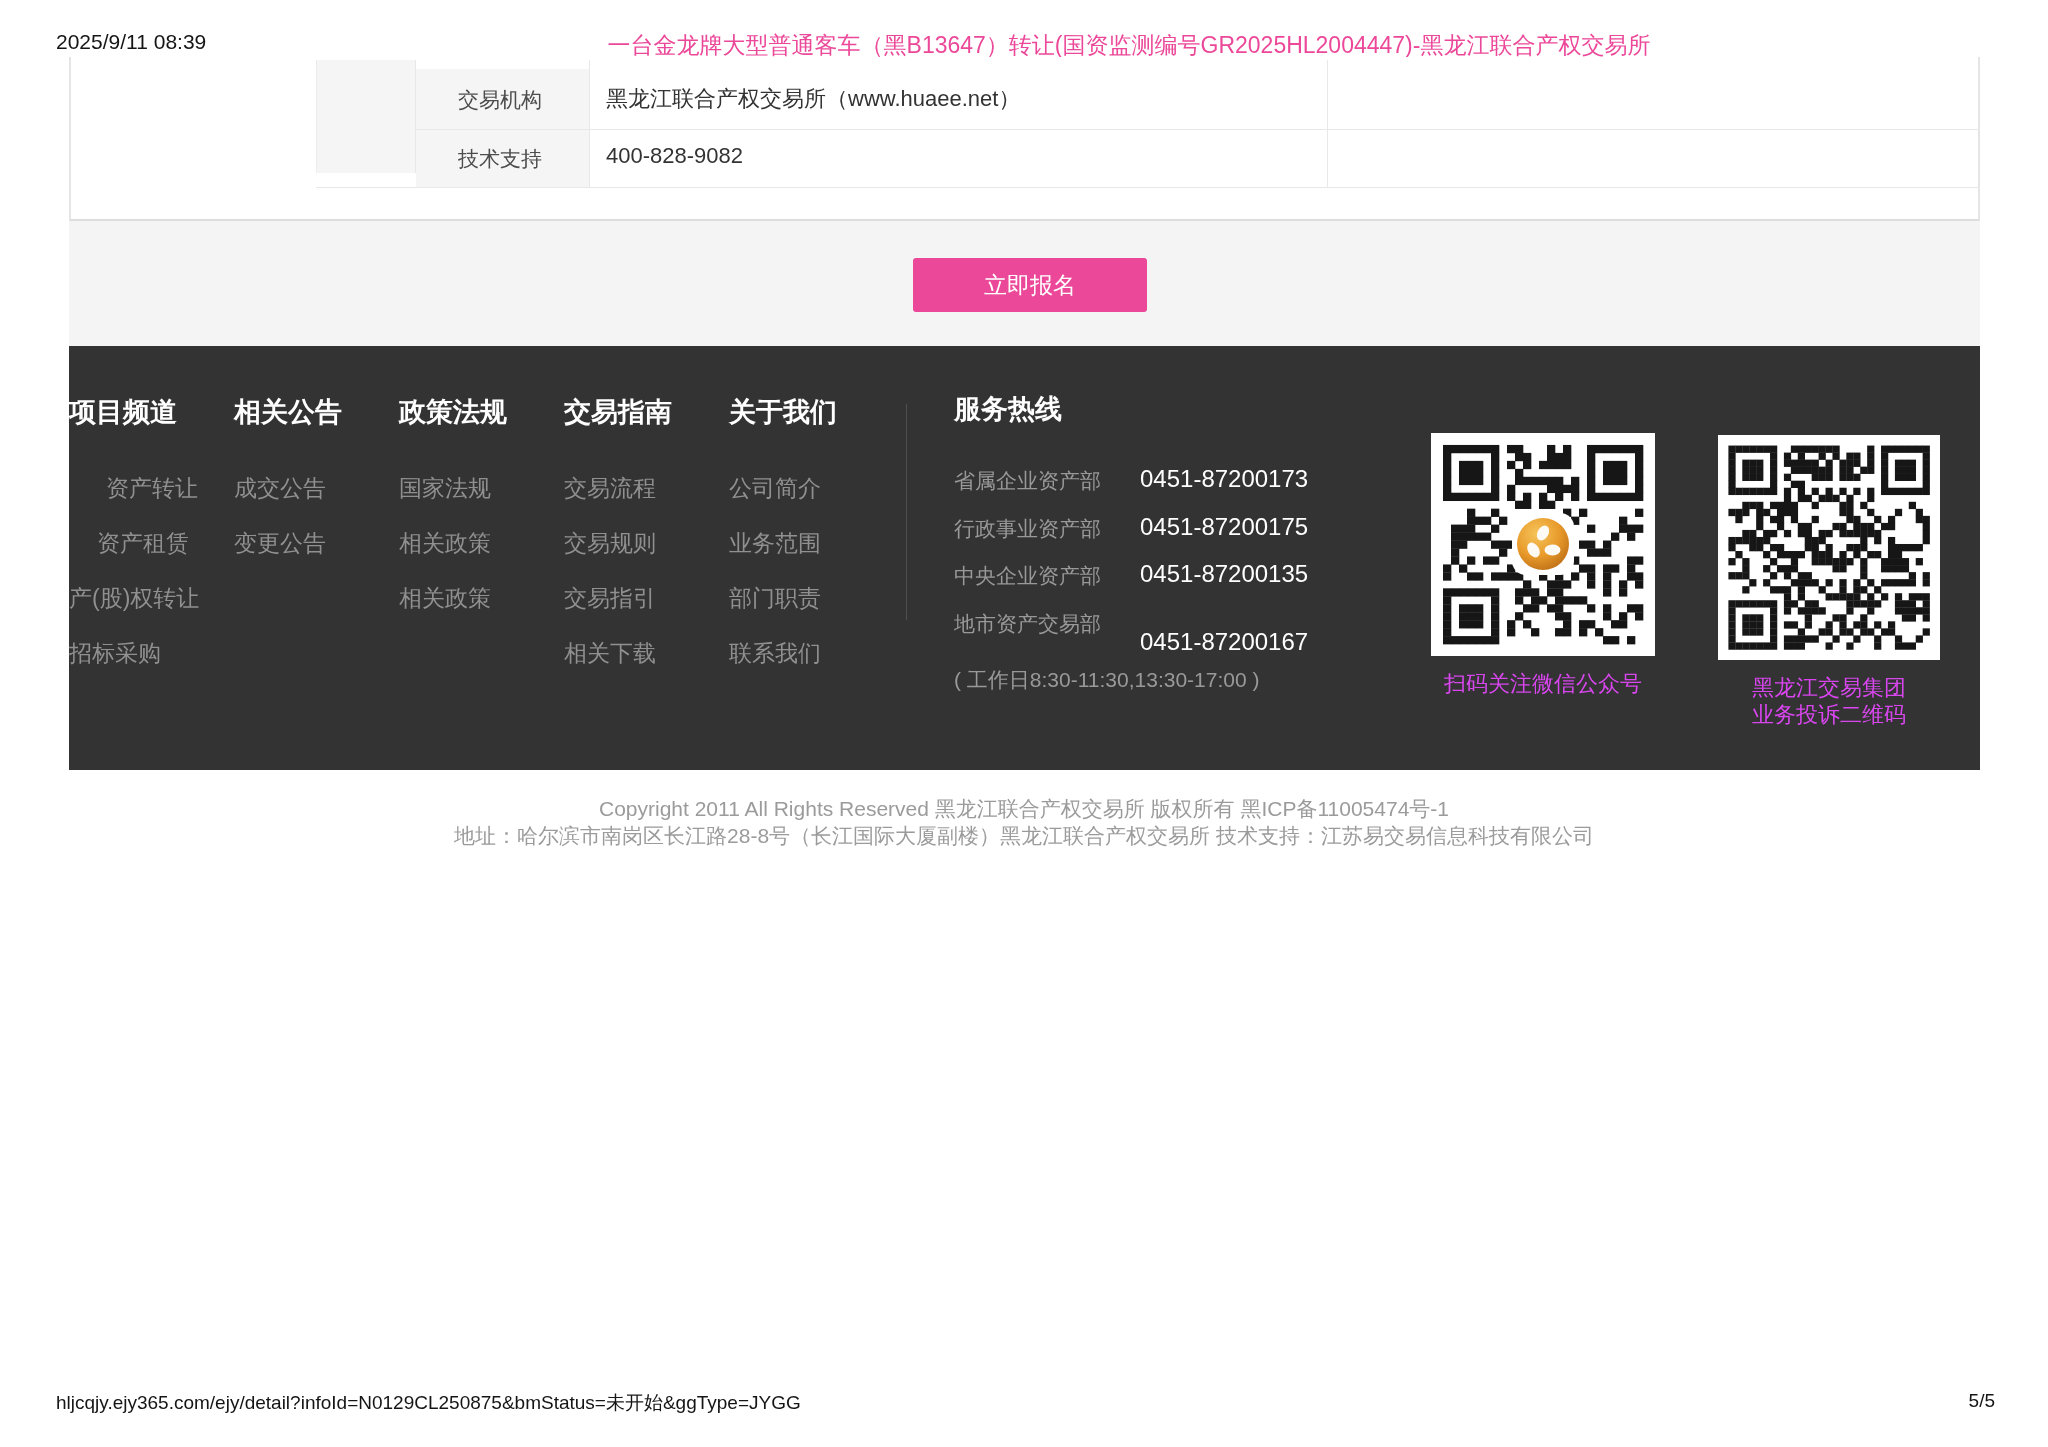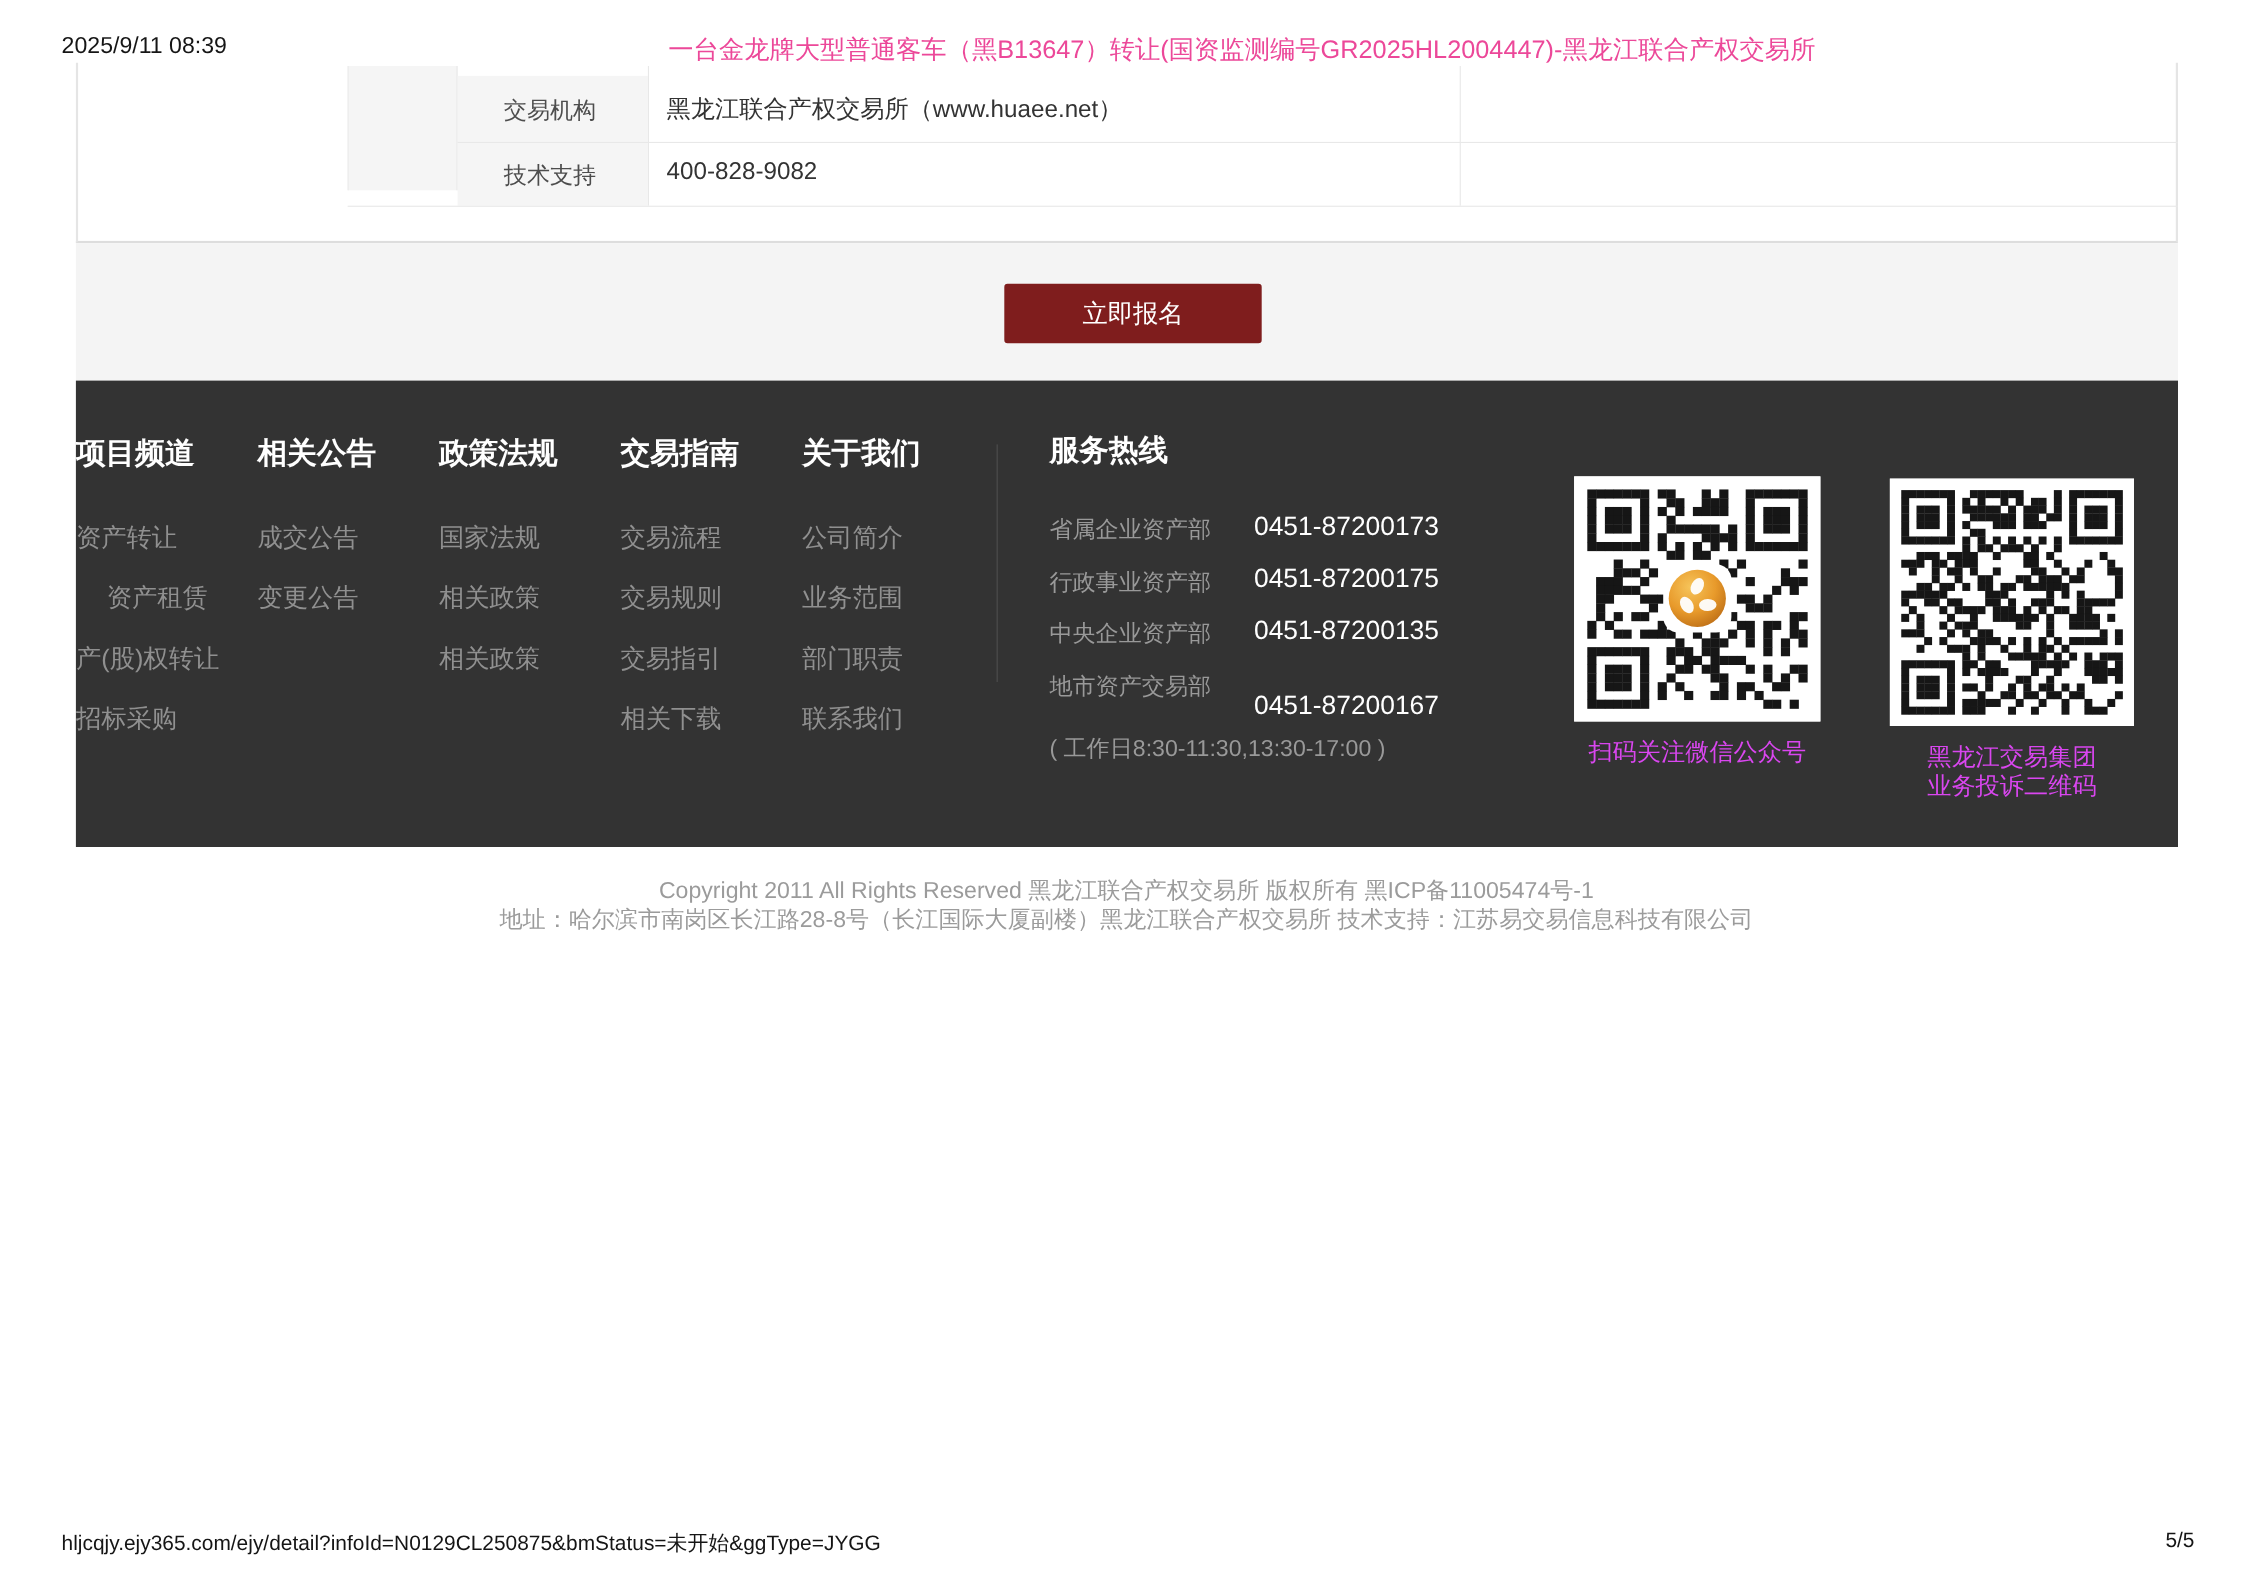--- a/index.html
+++ b/index.html
@@ -19,21 +19,21 @@
   .colA{left:316px;top:60px;width:100px;height:113px;background:#f5f5f5;
         border-left:1px solid #ececec;border-right:1px solid #e8e8e8;box-sizing:border-box;}
   .colB{left:416px;top:69px;width:173px;height:118px;background:#f5f5f5;}
   .vline{background:#e8e8e8;width:1px;}
   .hline{background:#e8e8e8;height:1px;}
   .cell-label{font-size:21px;color:#4d4d4d;white-space:nowrap;}
   .cell-value{font-size:22px;color:#333;white-space:nowrap;}
 
   
   .cta-section{left:69px;top:221px;width:1911px;height:125px;background:#f4f4f4;}
-  .cta-btn{left:844px;top:37px;width:234px;height:54px;background:#7f1d1d;border:none;border-radius:3px;
+  .cta-btn{left:844px;top:37px;width:234px;height:54px;background:#ec4899;border:none;border-radius:3px;
            color:#ffffff;font-size:23px;line-height:54px;text-align:center;cursor:pointer;
            font-family:inherit;padding:0;}
 
   
   .footer{left:69px;top:346px;width:1911px;height:424px;background:#333333;}
   .f-col{top:0;height:100%;width:162px;}
   .f-head{top:48px;left:0;font-size:27px;font-weight:bold;color:#ffffff;white-space:nowrap;}
   .f-link{left:0;font-size:23px;color:#909090;white-space:nowrap;cursor:pointer;}
   .f-divider{left:837px;top:58px;width:1px;height:216px;background:#4f4f4f;}
   .h-title{left:885px;top:45px;font-size:27px;font-weight:bold;color:#ffffff;white-space:nowrap;}
@@ -792,21 +792,21 @@
           <rect x="21" y="28" width="1.04" height="1.04" fill="#161616"></rect>
           <rect x="24" y="28" width="1.04" height="1.04" fill="#161616"></rect>
           <rect x="25" y="28" width="1.04" height="1.04" fill="#161616"></rect>
           <rect x="26" y="28" width="1.04" height="1.04" fill="#161616"></rect>
         </svg>
       </div>
     <div class="abs qr-caption" style="left:1639px;top:327px;width:242px;">黑龙江交易集团</div>
     <div class="abs qr-caption" style="left:1639px;top:354px;width:242px;">业务投诉二维码</div>
   <div class="abs f-col" style="left: 0px;">
         <div class="abs f-head">项目频道</div>
-        <div class="abs f-link" style="top: 127px;">资产转让</div>
+        <div class="abs f-link" style="top: 127px; padding-left: 37px;">资产转让</div>
         <div class="abs f-link" style="top: 182px; padding-left: 28px;">资产租赁</div>
         <div class="abs f-link" style="top: 237px;">产(股)权转让</div>
         <div class="abs f-link" style="top: 292px;">招标采购</div>
       </div>
       <div class="abs f-col" style="left: 165px;">
         <div class="abs f-head">相关公告</div>
         <div class="abs f-link" style="top: 127px;">成交公告</div>
         <div class="abs f-link" style="top: 182px;">变更公告</div>
       </div>
       <div class="abs f-col" style="left: 330px;">

